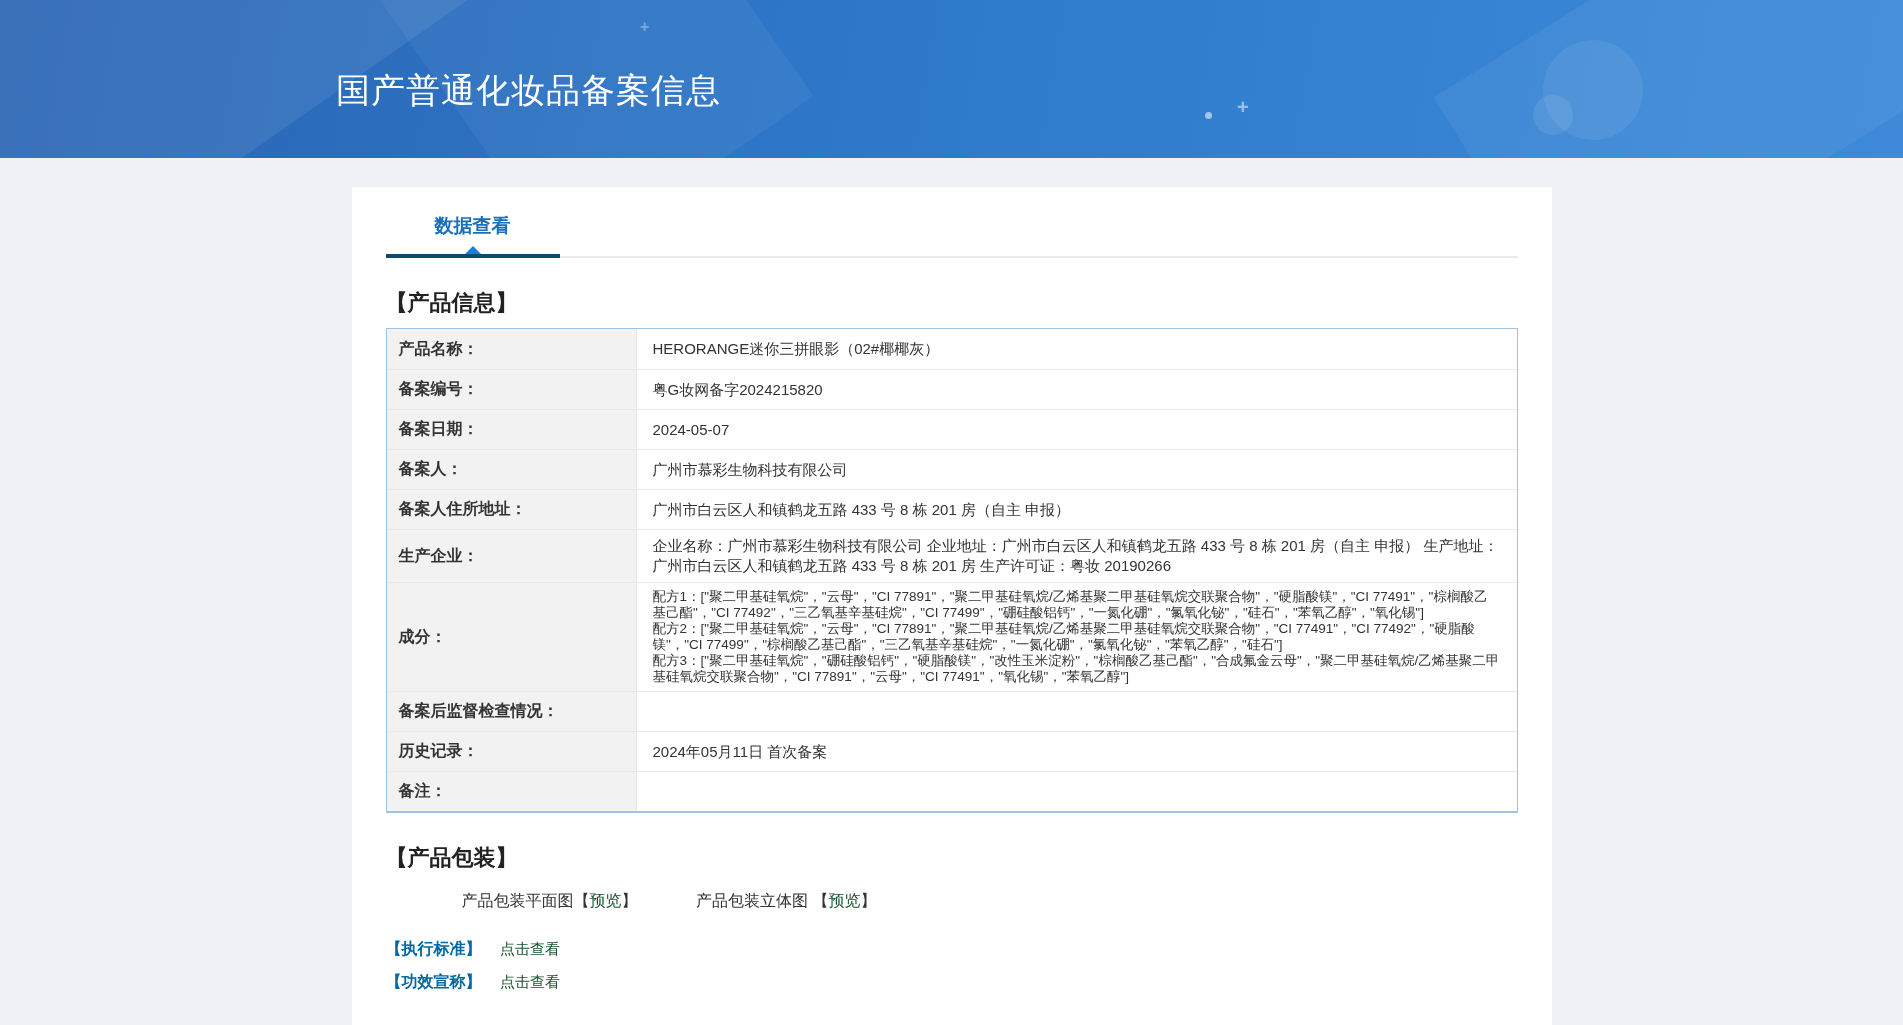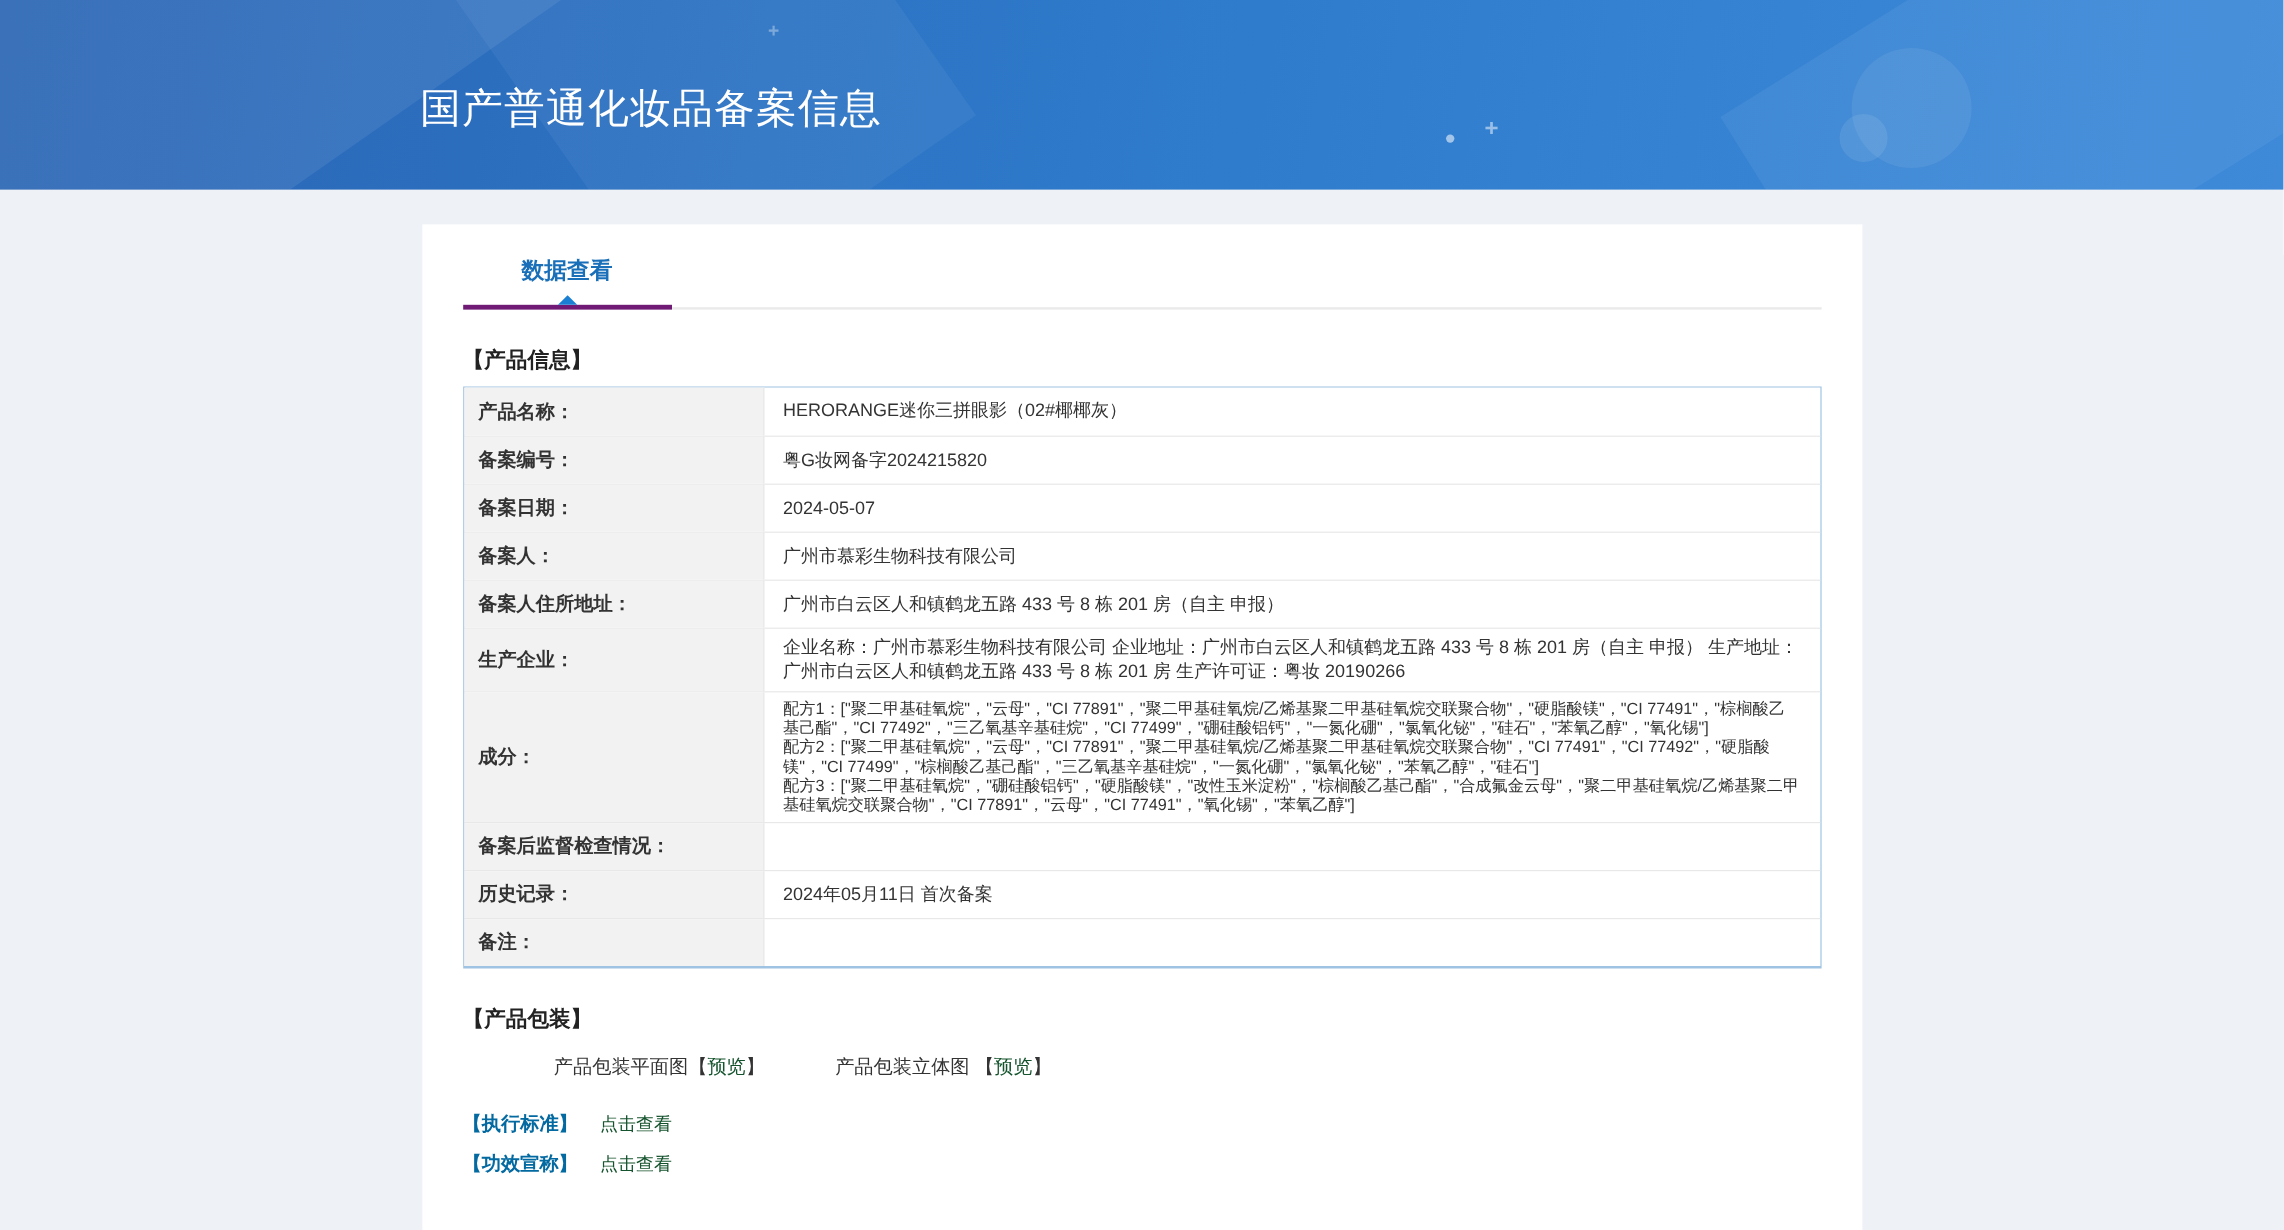--- a/index.html
+++ b/index.html
@@ -28,49 +28,49 @@
     border-radius:50%; background:rgba(255,255,255,0.07); }
   .banner .circle2 { position:absolute; right:330px; top:95px; width:40px; height:40px;
     border-radius:50%; background:rgba(255,255,255,0.09); }
   .banner .dot1 { position:absolute; left:1205px; top:112px; width:7px; height:7px;
     border-radius:50%; background:rgba(255,255,255,0.55); }
   .banner .plus1 { position:absolute; left:1237px; top:96px; color:rgba(255,255,255,0.5);
     font-size:20px; font-weight:bold; }
   .banner .plus2 { position:absolute; left:640px; top:18px; color:rgba(255,255,255,0.35);
     font-size:16px; font-weight:bold; }
   .banner-title {
-    position:absolute; left:350px; top:68px;
+    position:absolute; left:336px; top:68px;
     font-size:34px; color:#ffffff; font-weight:500; letter-spacing:1px;
   }
 
   
   .card {
     width:1200px; margin:29px auto 0 auto;
     background:#ffffff;
     padding:26px 34px 48px 34px;
     min-height:758px;
   }
 
   
   .tab-bar { border-bottom:2px solid #eaeaea; display:flex; }
   .tab {
     width:174px; text-align:center;
     font-size:19px; font-weight:bold; color:#1a70b8;
     padding-bottom:15px; margin-bottom:-2px;
-    border-bottom:4px solid #701a75;
+    border-bottom:4px solid #0c4a6e;
     position:relative; cursor:pointer;
   }
   .tab .tri {
     position:absolute; bottom:0; left:50%; transform:translateX(-50%);
     width:0; height:0;
     border-left:8px solid transparent; border-right:8px solid transparent;
     border-bottom:8px solid #1b7fd4;
   }
 
-  .section-title { font-size:18px; font-weight:bold; color:#222; margin:30px 0 10px 0; }
+  .section-title { font-size:22px; font-weight:bold; color:#222; margin:30px 0 10px 0; }
 
   
   .info-table { border:1px solid #9fc4e3; border-bottom-width:2px; }
   .row { display:flex; border-top:1px solid #e8e8e8; min-height:40px; }
   .row:first-child { border-top:none; }
   .cell-label {
     width:250px; flex-shrink:0; background:#f2f2f2;
     border-right:1px solid #e8e8e8;
     font-weight:bold; font-size:16px; color:#333;
     display:flex; align-items:center; padding-left:12px;

